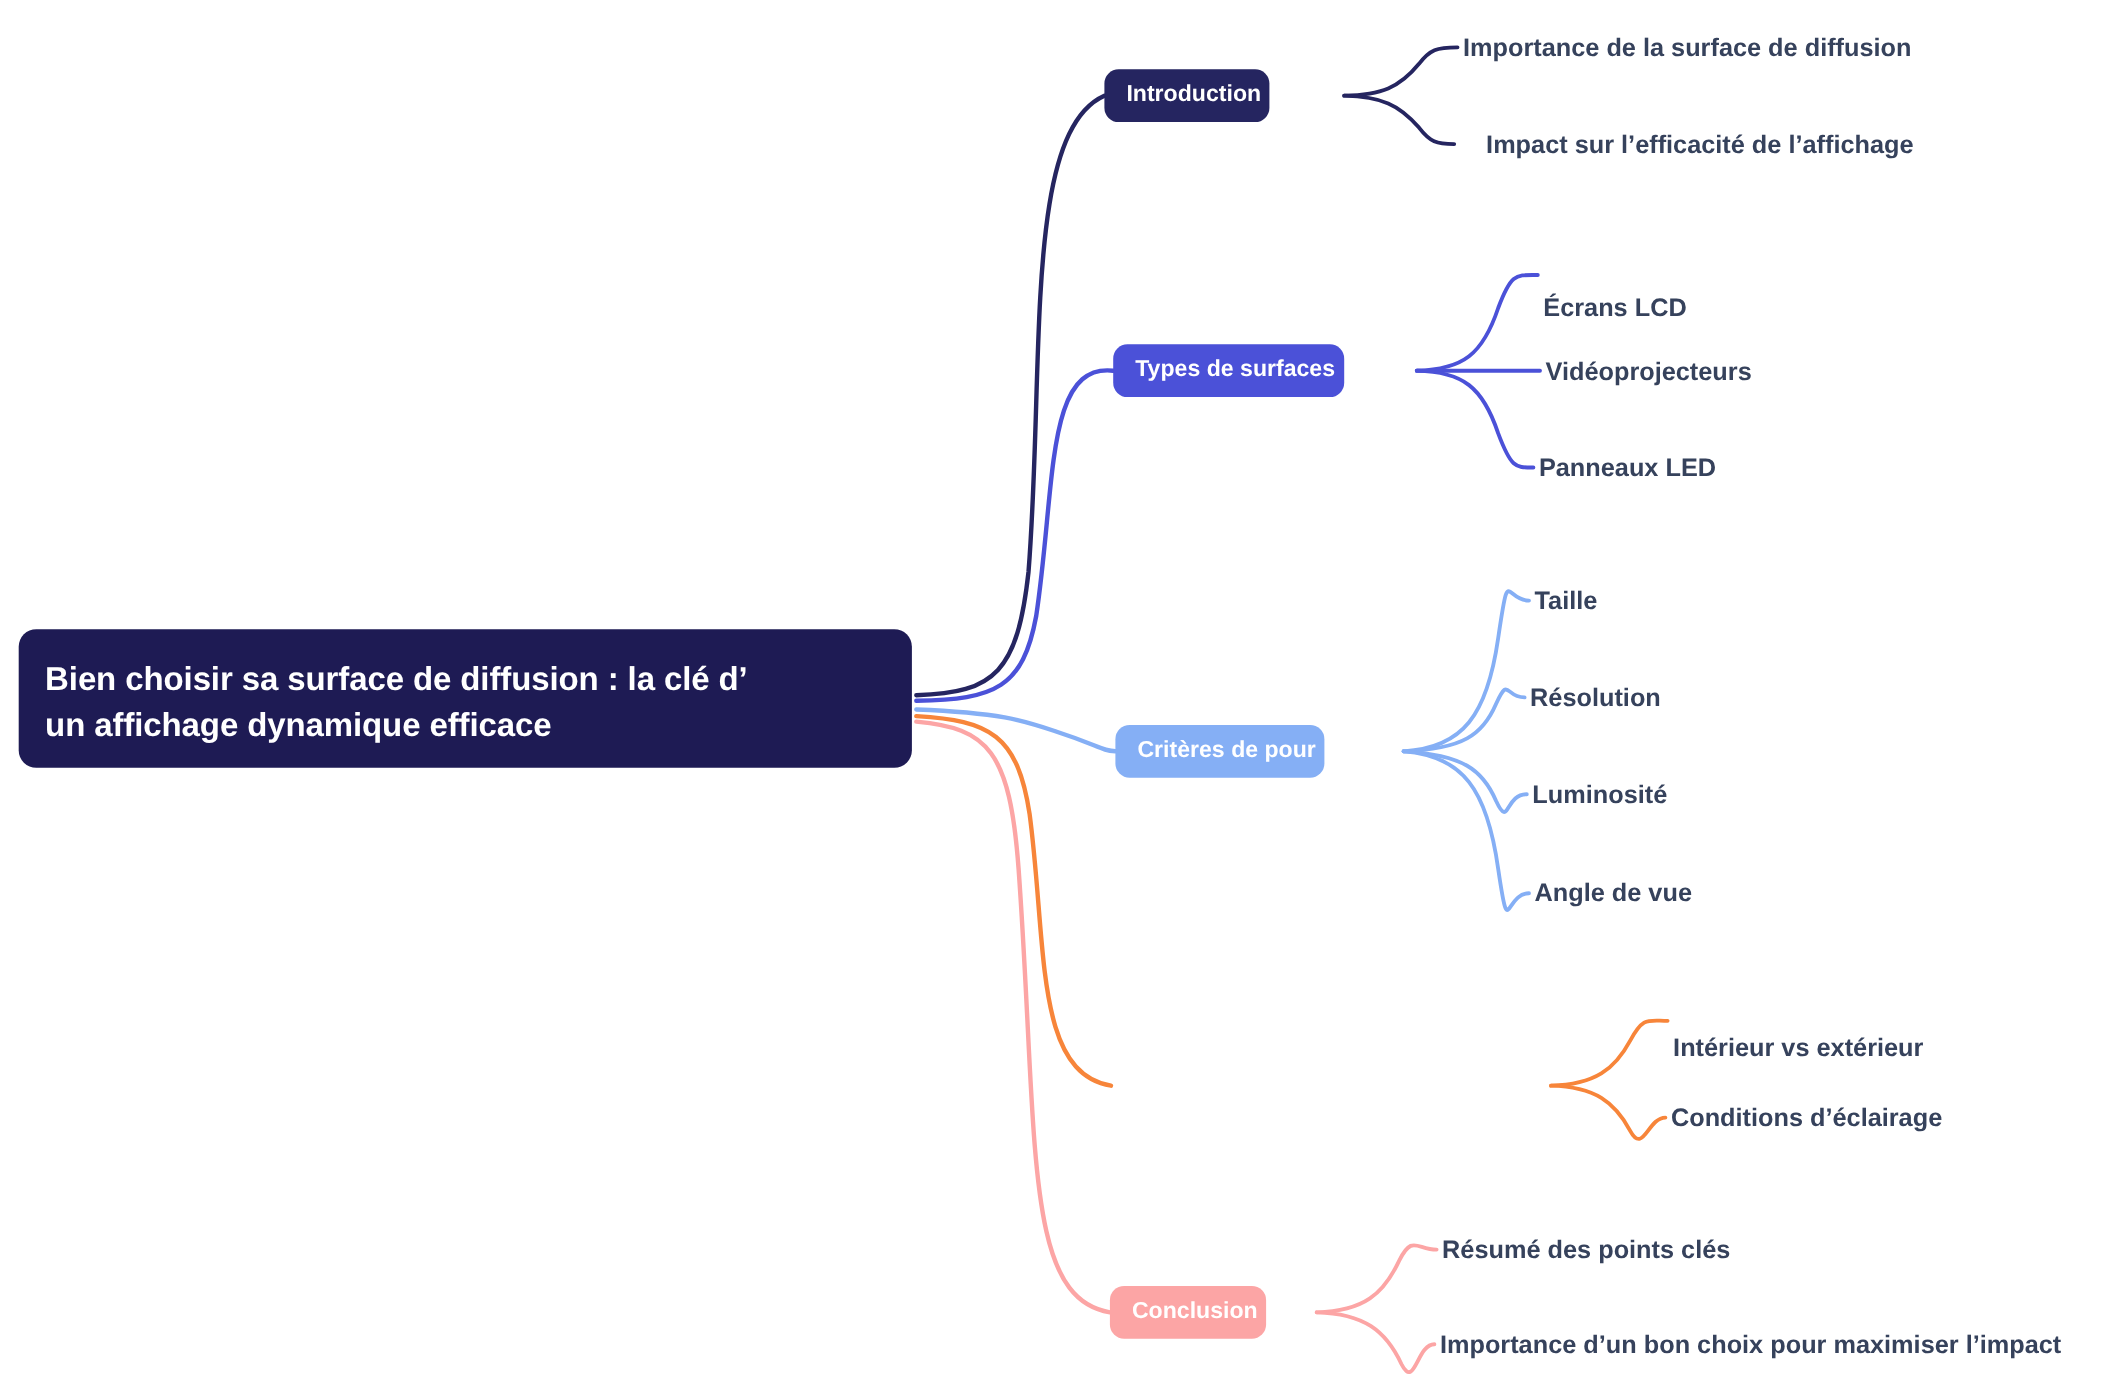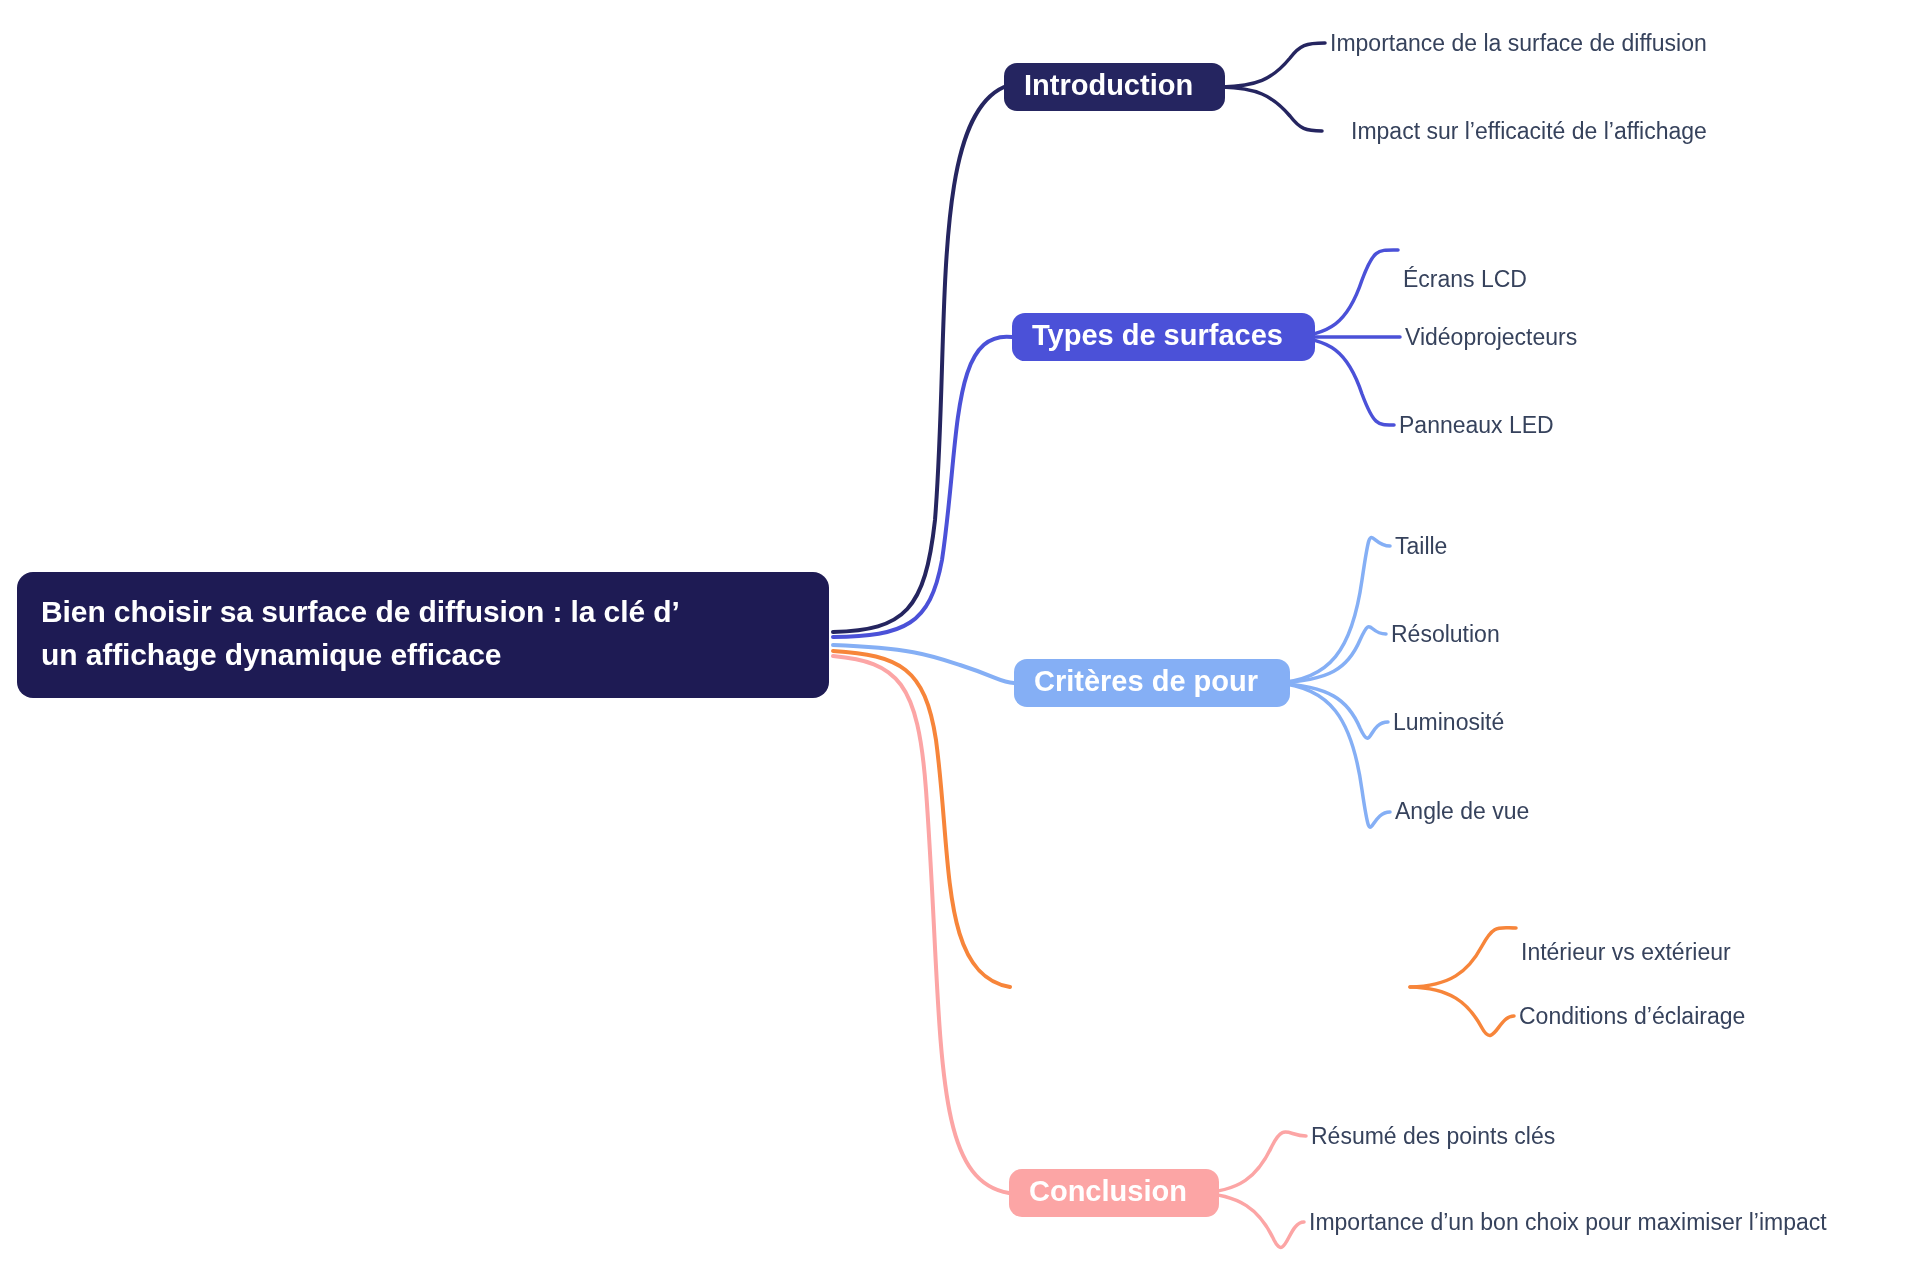--- a/index.html
+++ b/index.html
@@ -40,32 +40,33 @@
   }
   .root-node {
     left: 17px;
     top: 572px;
     width: 812px;
     min-height: 126px;
     padding: 14px 26px 16px 24px;
     font-size: 30px;
     letter-spacing: -0.1px;
     border-radius: 16px;
+    align-items: flex-end;
   }
   .branch-node {
-    padding: 9px 32px 11px 20px;
-    font-size: 29px;
+    padding: 9px 8px 11px 20px;
+    font-size: 21px;
     border-radius: 13px;
     height: 48px;
   }
   .leaf {
     position: absolute;
     color: #36425c;
     font-size: 23px;
-    font-weight: normal;
+    font-weight: bold;
     white-space: nowrap;
     line-height: 1;
   }
 </style>
 </head>
 <body>
 
 <div id="mindmap">
 
   <svg id="edges" viewBox="0 0 1920 1263" preserveAspectRatio="none" xmlns="http://www.w3.org/2000/svg">

